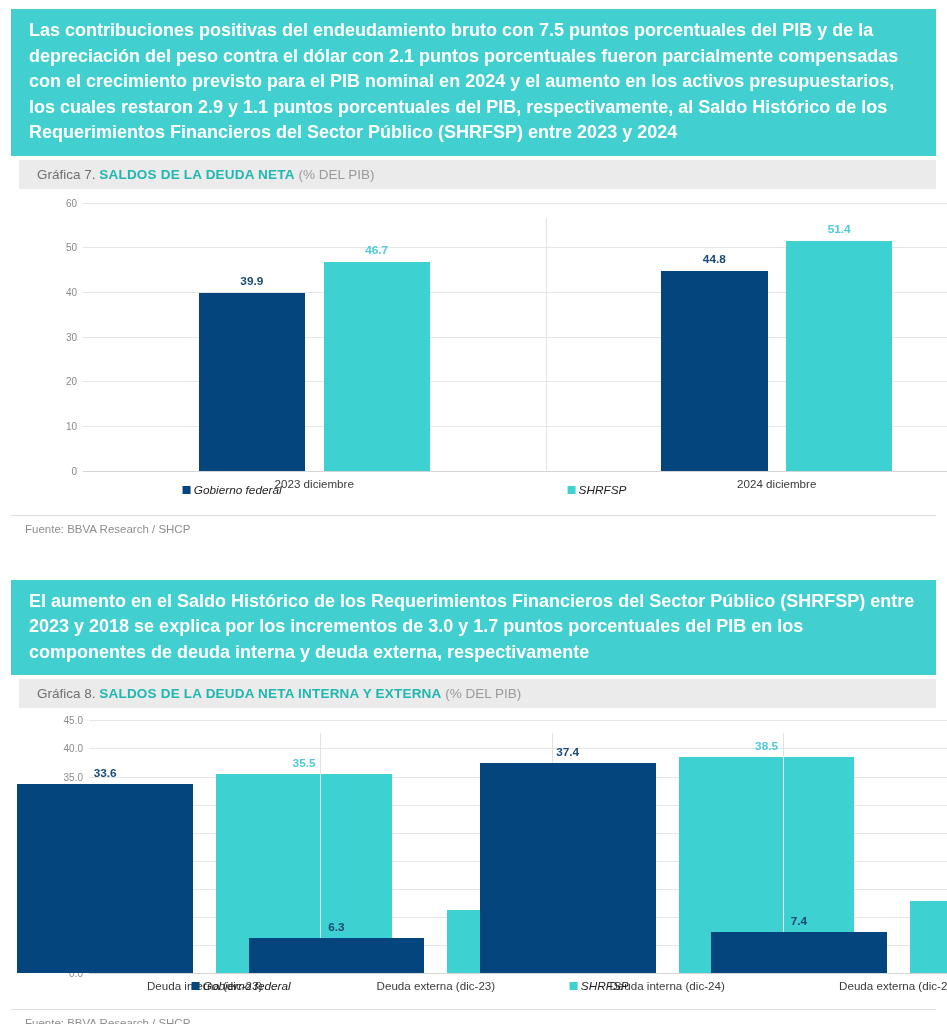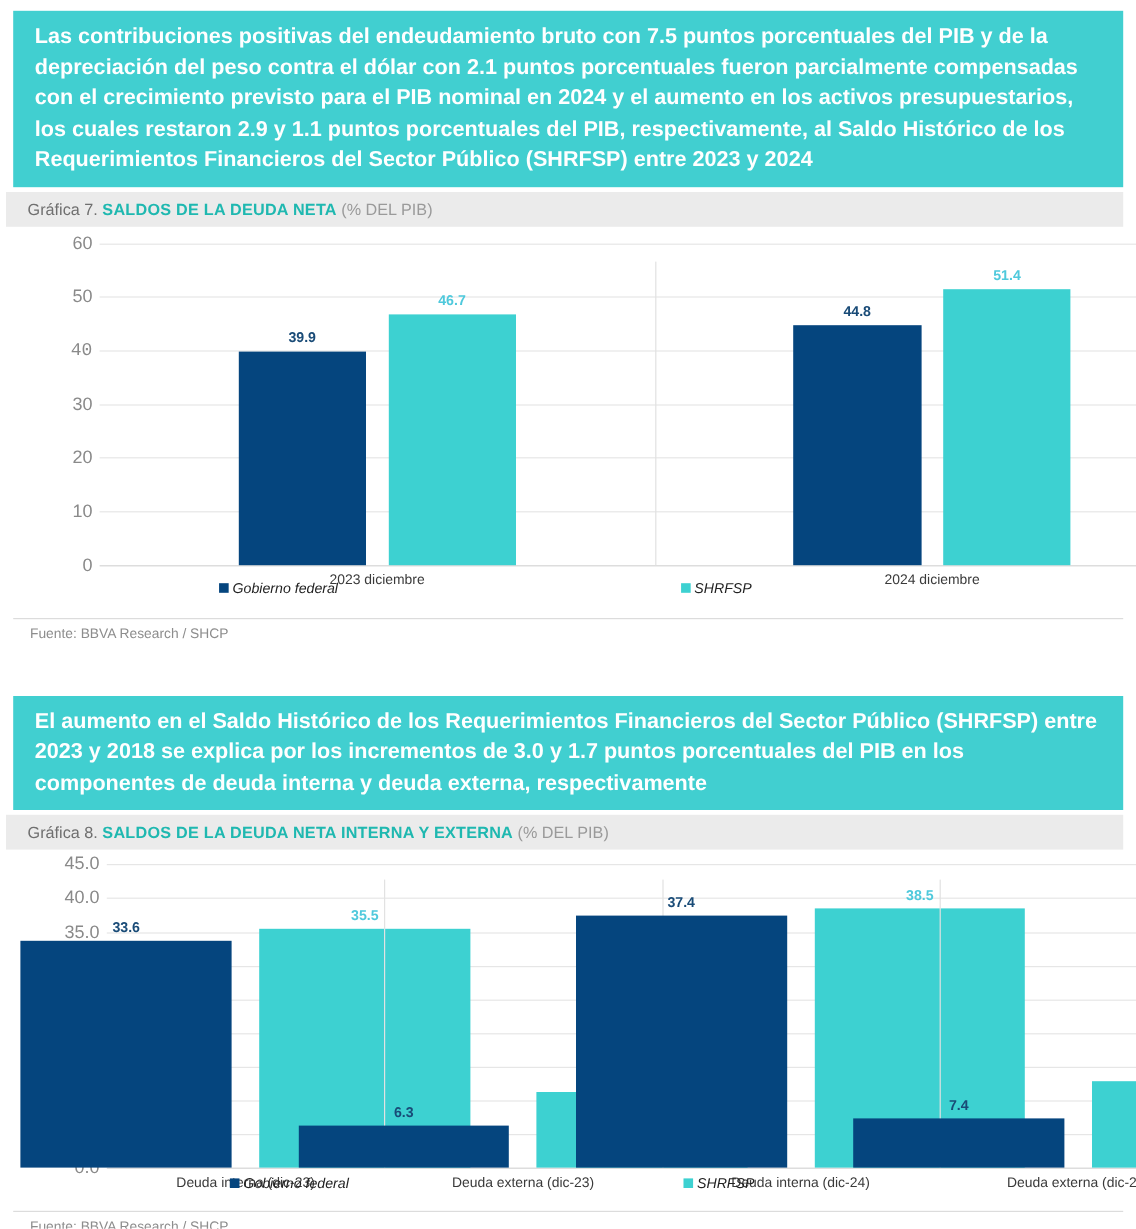--- a/index.html
+++ b/index.html
@@ -19,21 +19,21 @@
     line-height: 1.42;
     padding: 9px 14px 10px 18px;
   }
   .banner.b1 { margin: 9px 11px 0 11px; }
   .banner.b2 { margin: 0 11px 0 11px; }
 
   
   .title-strip {
     background: #ebebeb;
     padding: 7px 16px 7px 18px;
-    margin: 4px 11px 0 5px;
+    margin: 4px 11px 0 19px;
     font-size: 13.5px;
     color: #7b7b7b;
   }
   .title-strip .num { color: #6f6f6f; }
   .title-strip .main { color: #1fb8b0; font-weight: bold; letter-spacing: .2px; }
   .title-strip .sub  { color: #9a9a9a; }
 
   
   .chart-block { position: relative; margin: 0 11px; }
   .plot {
@@ -43,21 +43,21 @@
   .gridline {
     position: absolute; left: 0; right: 0;
     border-top: 1px solid #e6e6e6;
     height: 0;
   }
   .gridline.base { border-top: 1px solid #d5d5d5; }
   .ytick {
     position: absolute;
     right: calc(100% + 6px);
     transform: translateY(-50%);
-    font-size: 15px;
+    font-size: 10px;
     color: #8a8a8a;
     white-space: nowrap;
   }
   .ytick-wrap { position: absolute; left: 0; right: 0; }
 
   .bar {
     position: absolute;
     bottom: 0;
   }
   .bar.gf { background: #05457E; }
@@ -133,21 +133,21 @@
       <div class="gridline" style="top: 178.667px;"></div>
       <div class="ytick-wrap" style="top: 0px;">
         <div class="ytick" style="top: 178.667px;">20</div>
       </div>
       <div class="gridline" style="top: 134px;"></div>
       <div class="ytick-wrap" style="top: 0px;">
         <div class="ytick" style="top: 134px;">30</div>
       </div>
       <div class="gridline" style="top: 89.3333px;"></div>
       <div class="ytick-wrap" style="top: 0px;">
-        <div class="ytick" style="top: 89.3333px; font-family: Liberation Mono, monospace;">40</div>
+        <div class="ytick" style="top: 89.3333px;">40</div>
       </div>
       <div class="gridline" style="top: 44.6667px;"></div>
       <div class="ytick-wrap" style="top: 0px;">
         <div class="ytick" style="top: 44.6667px;">50</div>
       </div>
       <div class="gridline" style="top: 0px;"></div>
       <div class="ytick-wrap" style="top: 0px;">
         <div class="ytick" style="top: 0px;">60</div>
       </div>
       <div class="bar gf" title="Gobierno federal: 39.9" style="left: 12.5%; width: 11.5%; height: 178.22px;"></div>

